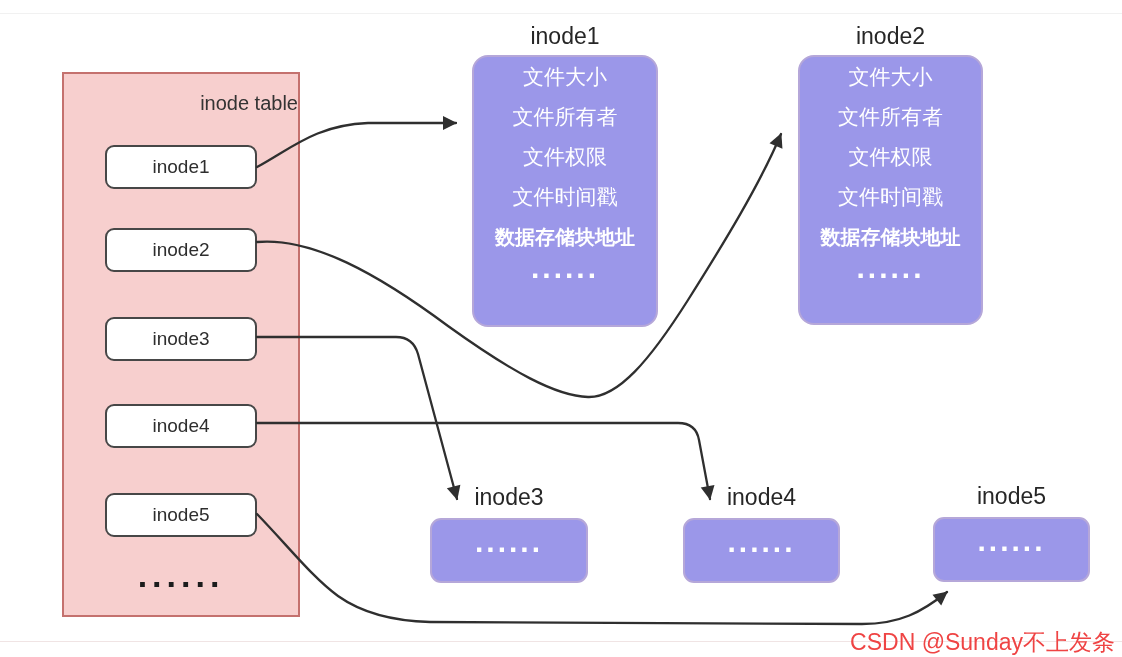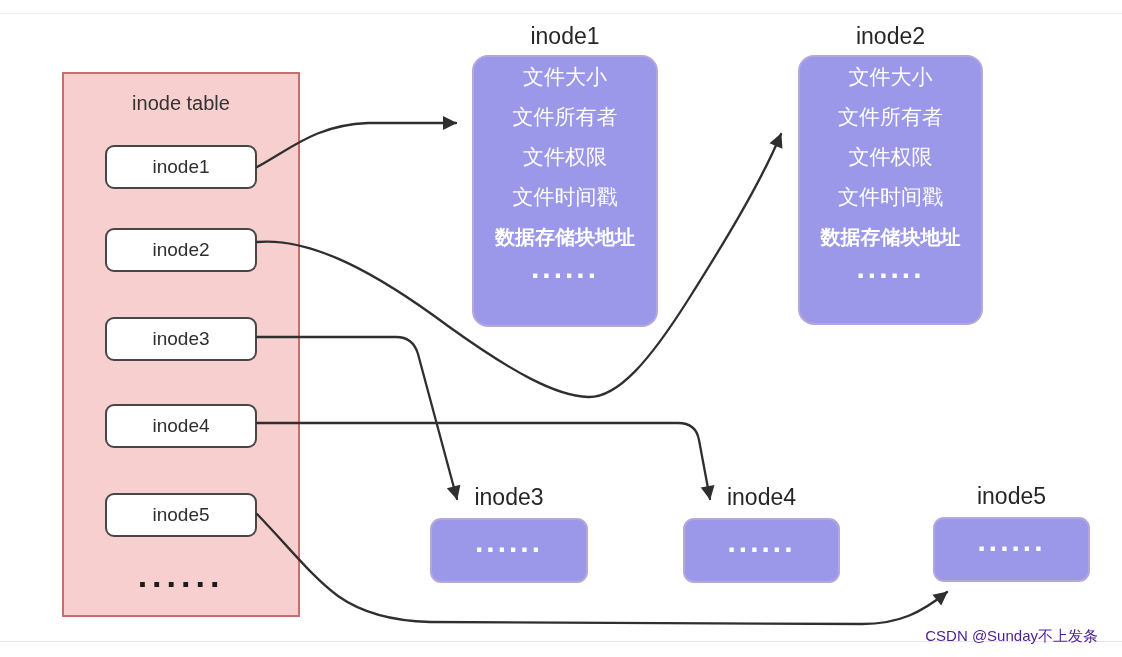--- a/index.html
+++ b/index.html
@@ -15,21 +15,21 @@
   .hairline.top{top:13px;background:#f1f1f1;}
   .hairline.bottom{top:641px;background:#f0e4e4;}
 
   
   .inode-table{
     position:absolute;left:62px;top:72px;width:238px;height:545px;
     background:#f7cfce;border:2px solid #c4716e;box-sizing:border-box;
   }
   .table-title{
     position:absolute;top:18px;left:0;right:0;
-    text-align:center;font-size:20px;color:#333;
+    text-align:right;font-size:20px;color:#333;
   }
   .entry{
     position:absolute;left:41px;width:152px;height:44px;
     background:#ffffff;border:2px solid #474747;border-radius:9px;
     box-sizing:border-box;
     display:flex;align-items:center;justify-content:center;
     font-size:19px;color:#2e2e2e;
   }
   .table-dots{
     position:absolute;left:0;right:0;top:492px;text-align:center;
@@ -62,22 +62,22 @@
     display:flex;align-items:center;justify-content:center;
   }
   .small-box .box-dots{
     color:#ffffff;font-size:30px;font-weight:bold;letter-spacing:3px;
     transform:translateY(-9px);
   }
 
   .arrows{position:absolute;left:0;top:0;z-index:5;pointer-events:none;}
 
   .watermark{
-    position:absolute;right:24px;top:627px;
-    font-size:15px;color:#4c1d95;white-space:nowrap;
+    position:absolute;right:7px;top:627px;
+    font-size:23px;color:#ef4444;white-space:nowrap;
   }
 </style>
 </head>
 <body>
 
 <div class="canvas">
 
   <div class="hairline top"></div>
   <div class="hairline bottom"></div>
 

